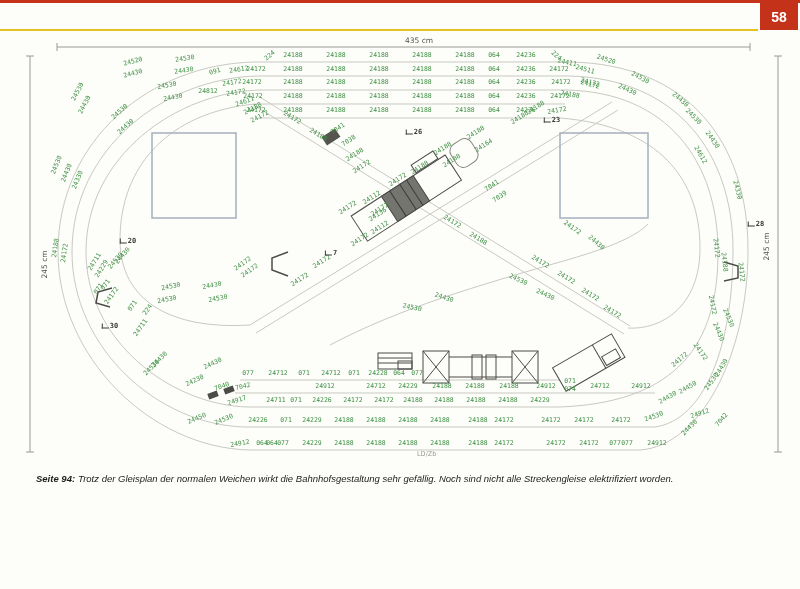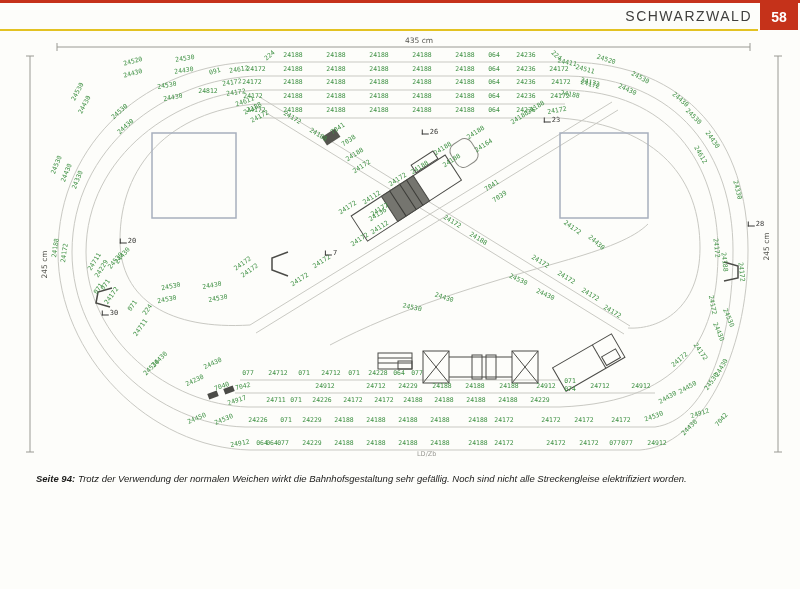--- a/index.html
+++ b/index.html
@@ -9,40 +9,39 @@
   .header-title{position:absolute;top:8px;right:48px;font-size:14px;letter-spacing:1.5px;
         color:#3f3f3d;font-weight:400;}
   .page-badge{position:absolute;top:3px;right:2px;width:38px;height:27px;display:flex;
         align-items:center;justify-content:center;color:#fff;font-weight:bold;font-size:14px;}
   .yellow-rule{position:absolute;left:0;top:29px;width:758px;height:2px;}
   svg.plan{position:absolute;left:0;top:0;}
   .layer{position:absolute;left:0;top:0;width:800px;height:589px;pointer-events:none;}
   .tlabel{position:absolute;font-family:"DejaVu Sans Mono",monospace;font-size:7px;
         line-height:7px;white-space:nowrap;}
   .marker{position:absolute;font-family:"DejaVu Sans Mono",monospace;font-size:7px;
-        line-height:7px;color:#3a3a38;white-space:nowrap;}
+        line-height:7px;color:#3a3a38;white-space:nowrap;font-weight:bold;}
   .marker::before{content:"";display:inline-block;width:6px;height:4px;
         border-left:1px solid #3a3a38;border-bottom:1px solid #3a3a38;margin-right:1px;
         vertical-align:middle;}
   .dim-label{position:absolute;font-family:"DejaVu Sans",sans-serif;font-size:7.5px;color:#55554f;
         white-space:nowrap;}
   .dim-vert{transform:rotate(-90deg);transform-origin:center;}
   .credit{position:absolute;font-size:6.5px;color:#9a9a94;font-family:"DejaVu Sans",sans-serif;margin-left:32px;}
   .captions{position:absolute;left:36px;top:472px;width:735px;font-style:italic;
         font-size:9.5px;line-height:13px;color:#1c1c1a;}
   .captions p{margin:0;}
   .captions b{font-style:italic;margin-right:3px;}
 </style>
 </head>
 <body>
 
 <div class="page">
 
   <div class="top-rule" style="background: rgb(197, 50, 26);"></div>
-  <div class="header-title">SCHWARZWALD</div>
   <div class="page-badge" style="background: rgb(197, 50, 26);">58</div>
   <div class="yellow-rule" style="background: rgb(227, 194, 34);"></div>
 
   <svg class="plan" width="800" height="589" viewBox="0 0 800 589">
 
     <g stroke="#9a9a94" stroke-width="1" fill="none">
       <line x1="57" y1="47" x2="750" y2="47"></line>
         <line x1="57" y1="43" x2="57" y2="51"></line>
         <line x1="750" y1="43" x2="750" y2="51"></line>
       <line x1="30" y1="56" x2="30" y2="452"></line>
@@ -336,29 +335,29 @@
       <span class="tlabel" style="left: 518px; top: 280px; color: rgb(63, 145, 68); transform: translate(-50%, -50%) rotate(25deg) scale(0.92);">24530</span>
       <span class="tlabel" style="left: 545px; top: 295px; color: rgb(63, 145, 68); transform: translate(-50%, -50%) rotate(25deg) scale(0.92);">24430</span>
       <span class="tlabel" style="left: 612px; top: 312px; color: rgb(63, 145, 68); transform: translate(-50%, -50%) rotate(31deg) scale(0.92);">24172</span>
       <span class="tlabel" style="left: 444px; top: 298px; color: rgb(63, 145, 68); transform: translate(-50%, -50%) rotate(18deg) scale(0.92);">24430</span>
       <span class="tlabel" style="left: 412px; top: 308px; color: rgb(63, 145, 68); transform: translate(-50%, -50%) rotate(12deg) scale(0.92);">24530</span>
       <span class="tlabel" style="left: 572px; top: 228px; color: rgb(63, 145, 68); transform: translate(-50%, -50%) rotate(35deg) scale(0.92);">24172</span>
       <span class="tlabel" style="left: 596px; top: 243px; color: rgb(63, 145, 68); transform: translate(-50%, -50%) rotate(40deg) scale(0.92);">24430</span>
     </div>
   <div class="layer">
       <span class="marker" style="left: 128px; top: 241px; transform: translate(-50%, -50%);">20</span>
-      <span class="marker" style="left: 110px; top: 313px; transform: translate(-50%, -50%);">30</span>
+      <span class="marker" style="left: 110px; top: 326px; transform: translate(-50%, -50%);">30</span>
       <span class="marker" style="left: 331px; top: 253px; transform: translate(-50%, -50%);">7</span>
-      <span class="marker" style="left: 414px; top: 132px; transform: translate(-50%, -50%); margin-left: 16px;">26</span>
+      <span class="marker" style="left: 414px; top: 132px; transform: translate(-50%, -50%);">26</span>
       <span class="marker" style="left: 552px; top: 120px; transform: translate(-50%, -50%);">23</span>
       <span class="marker" style="left: 756px; top: 224px; transform: translate(-50%, -50%);">28</span>
     </div>
 
   <div class="dim-label" style="left:405px;top:36px;">435 cm</div>
   <div class="dim-label dim-vert" style="left:30px;top:260px;">245 cm</div>
   <div class="dim-label dim-vert" style="left:752px;top:242px;">245 cm</div>
   <div class="credit" style="left:385px;top:450px;">LD/Zb</div>
 
   <div class="captions">
-    <p><b>Seite 94:</b><span>Trotz der Verwendung der normalen Weichen wirkt die Bahnhofsgestaltung sehr gefällig. Noch sind nicht alle Streckengleise elektrifiziert worden.</span></p>
+    <p><b>Seite 94:</b><span>Trotz der Gleisplan der normalen Weichen wirkt die Bahnhofsgestaltung sehr gefällig. Noch sind nicht alle Streckengleise elektrifiziert worden.</span></p>
   </div>
 
 </div>
 
 </body></html>

